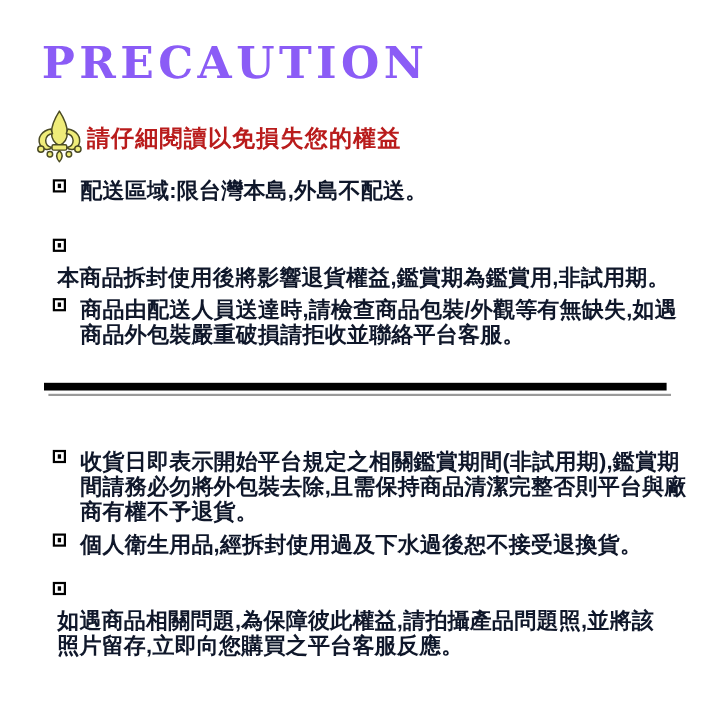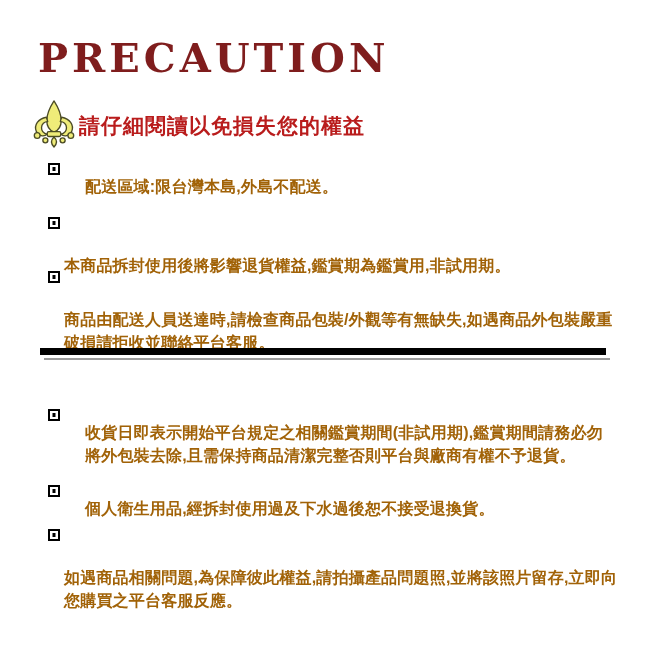--- a/index.html
+++ b/index.html
@@ -13,21 +13,21 @@
   }
   .title {
     position:absolute;
     left:38px; top:38px;
     margin:0;
     font-family:"DejaVu Serif","Liberation Serif",serif;
     font-weight:bold;
     font-size:40px;
     line-height:1.0;
     letter-spacing:4px;
-    color:#7f1d1d;
+    color:#8b5cf6;
   }
   .fleur {
     position:absolute;
     left:30px; top:99px;
     width:48px; height:50px;
   }
   .notice-text {
     position:absolute;
     left:79px; top:112px;
     font-size:21px;
@@ -55,45 +55,45 @@
   }
   .bullet::after {
     content:"";
     position:absolute;
     left:50%; top:50%;
     width:3px; height:4px;
     background:#000000;
     transform:translate(-50%,-50%);
   }
   .item p {
-    margin:16px;
+    margin:4px;
     width:562px;
-    font-size:16px;
+    font-size:20px;
     line-height:23px;
     font-weight:bold;
     letter-spacing:0.2px;
-    color:#a16207;
+    color:#0f172a;
     word-break:break-all;
   }
   .divider { position:absolute; left:0; top:0; width:650px; }
   .divider-black {
     position:absolute;
     left:40px; top:348px;
     width:566px; height:7px;
     background:#000000;
   }
   .divider-gray {
     position:absolute;
     left:44px; top:358px;
     width:566px; height:2px;
     background:#9a9a9a;
   }
   .t1 { top:159px; }
   .t2 { top:213px;flex-direction:column; }
-  .t3 { top:267px;flex-direction:column; }
+  .t3 { top:267px; }
   .b1 { top:405px; }
   .b2 { top:481px; }
   .b3 { top:525px;flex-direction:column; }
 </style>
 </head>
 <body>
 
 <div class="page">
 
   <h1 class="title">PRECAUTION</h1>

